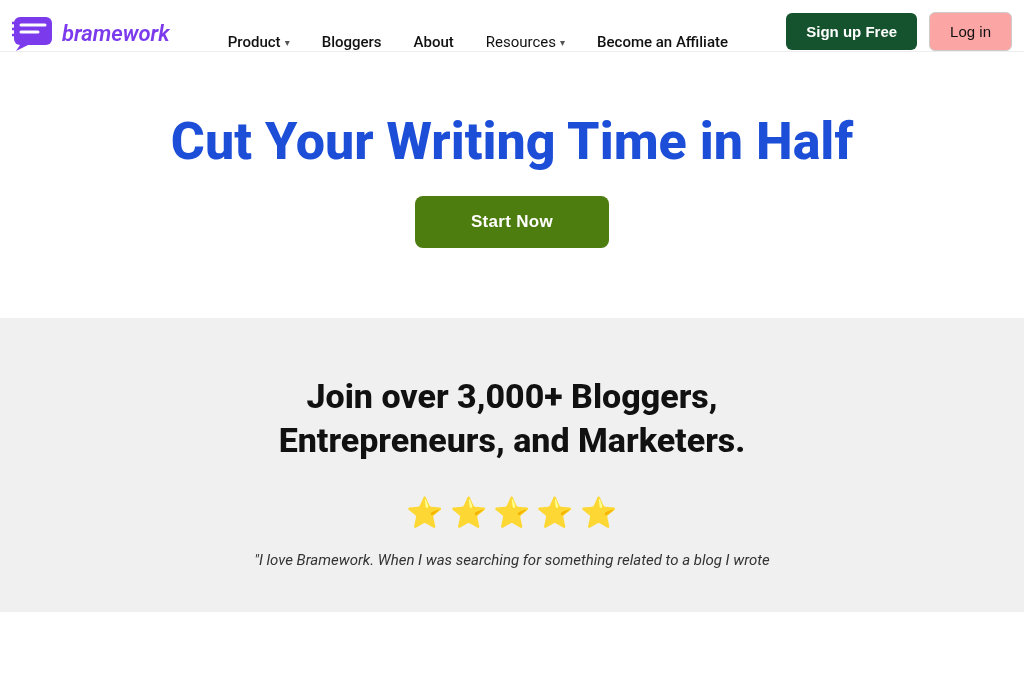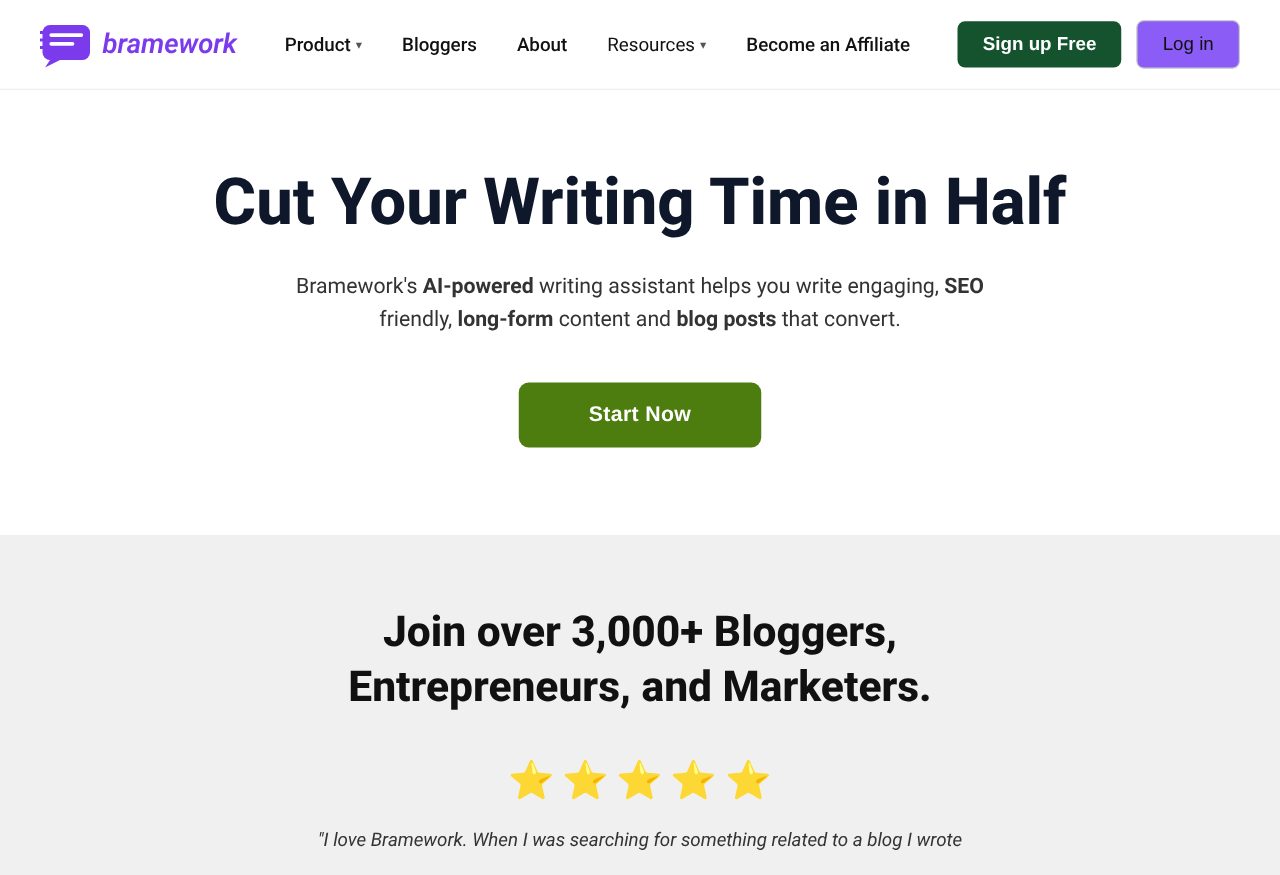--- a/index.html
+++ b/index.html
@@ -12,24 +12,24 @@
       font-family: -apple-system, BlinkMacSystemFont, 'Segoe UI', Roboto, sans-serif;
       width: 1024px;
       height: 700px;
       overflow: hidden;
       background: #fff;
     }
 
     
     .navbar {
       display: flex;
-      align-items: center;
+      align-items: flex-end;
       justify-content: space-between;
-      padding: 0 32px;
-      height: 72px;
+      padding: 0 12px;
+      height: 52px;
       border-bottom: 1px solid #eee;
       background: #fff;
     }
 
     .logo-area {
       display: flex;
       align-items: center;
       gap: 8px;
       text-decoration: none;
     }
@@ -83,21 +83,21 @@
       color: #fff;
       border: none;
       border-radius: 6px;
       padding: 10px 20px;
       font-size: 15px;
       font-weight: 600;
       cursor: pointer;
     }
 
     .btn-login {
-      background: #8b5cf6;
+      background: #fca5a5;
       color: #111;
       border: 1px solid #ccc;
       border-radius: 6px;
       padding: 10px 20px;
       font-size: 15px;
       font-weight: 500;
       cursor: pointer;
     }
 
     
@@ -107,21 +107,21 @@
       flex-direction: column;
       align-items: center;
       justify-content: center;
       padding: 60px 20px 70px;
       text-align: center;
     }
 
     .hero-title {
       font-size: 52px;
       font-weight: 800;
-      color: #0f172a;
+      color: #1d4ed8;
       line-height: 1.15;
       max-width: 700px;
       margin-bottom: 24px;
     }
 
     .hero-subtitle {
       font-size: 17px;
       color: #333;
       max-width: 560px;
       line-height: 1.6;
@@ -235,23 +235,20 @@
   </ul>
 
   <div class="nav-actions">
     <button class="btn-signup">Sign up Free</button>
     <button class="btn-login">Log in</button>
   </div>
 </nav>
 
 <section class="hero">
   <h1 class="hero-title">Cut Your Writing Time in Half</h1>
-  <p class="hero-subtitle">
-    Bramework's <strong>AI-powered</strong> writing assistant helps you write engaging, <strong>SEO</strong> friendly, <strong>long-form</strong> content and <strong>blog posts</strong> that convert.
-  </p>
   <button class="btn-start">Start Now</button>
 </section>
 
 <section class="social-proof">
   <h2 class="social-title">Join over 3,000+ Bloggers, Entrepreneurs, and Marketers.</h2>
   <div class="stars">
     <span class="star">⭐</span>
     <span class="star">⭐</span>
     <span class="star">⭐</span>
     <span class="star">⭐</span>

